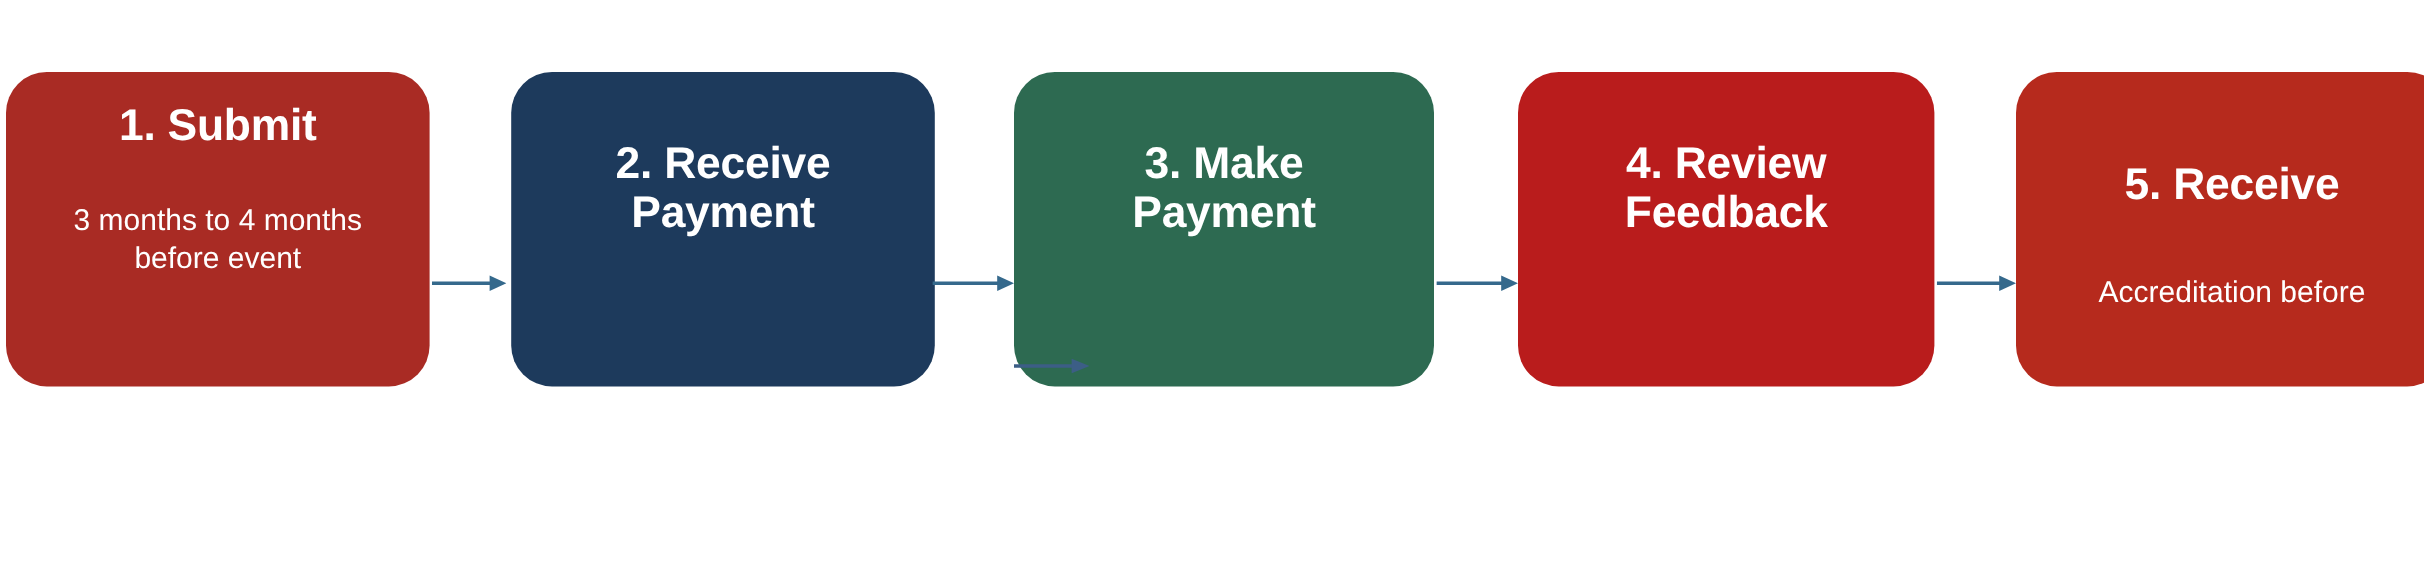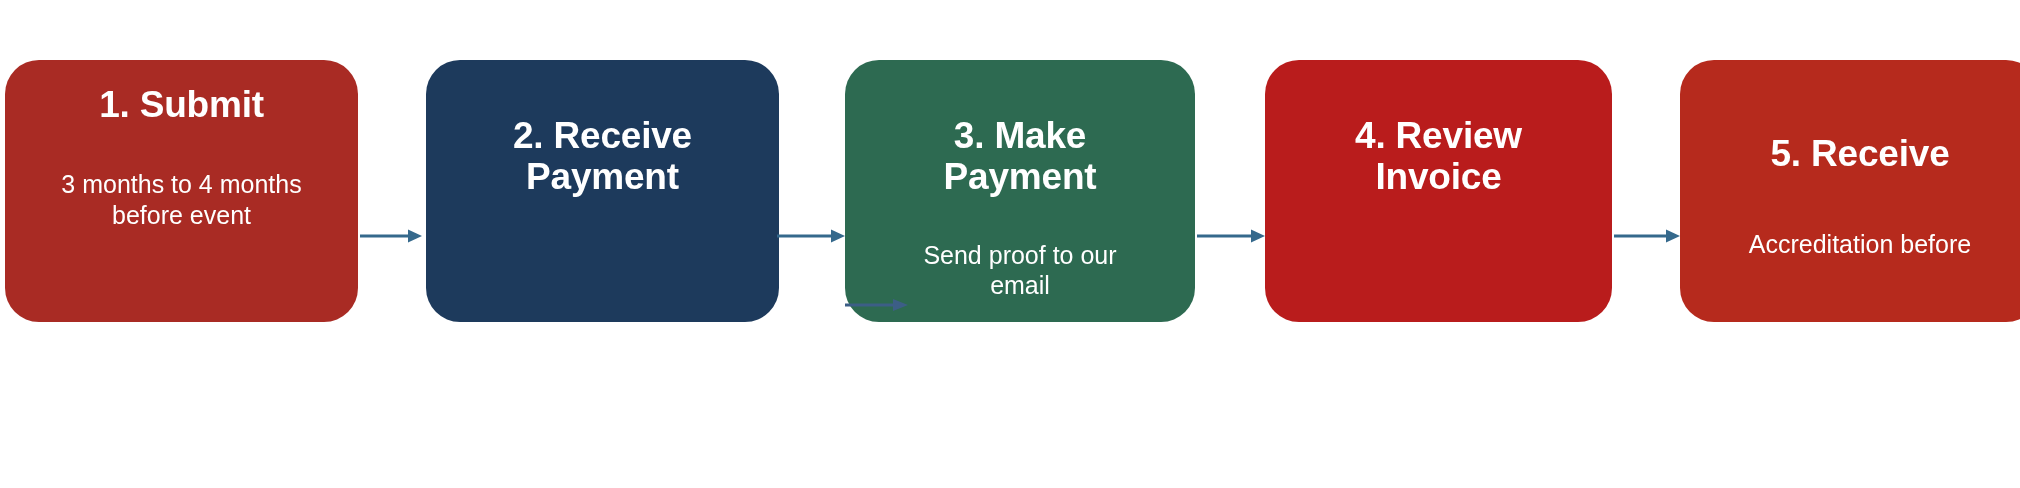--- a/index.html
+++ b/index.html
@@ -125,39 +125,38 @@
 
   <div class="connector" id="connector-2-3">
     <svg width="68" height="20" viewBox="0 0 68 20">
       <line x1="0" y1="10" x2="56" y2="10" stroke="#35698C" stroke-width="3"></line>
       <polygon points="54,3.5 68,10 54,16.5" fill="#35698C"></polygon>
     </svg>
   </div>
 
   <div class="flow-step" id="step-3" style="background: rgb(45, 106, 81);">
     <div class="step-title"><span>3. Make</span><br><span>Payment</span></div>
-    <div class="step-desc"><span>Send proof to our</span><br><span>email</span></div>
   </div>
 
   <div id="stray-arrow-step-3">
     <svg width="63" height="18" viewBox="0 0 63 18">
       <line x1="0" y1="9" x2="50" y2="9" stroke="#3C5E86" stroke-width="3"></line>
       <polygon points="48,3 63,9 48,15" fill="#3C5E86"></polygon>
     </svg>
   </div>
 
   <div class="connector" id="connector-3-4">
     <svg width="68" height="20" viewBox="0 0 68 20">
       <line x1="0" y1="10" x2="56" y2="10" stroke="#35698C" stroke-width="3"></line>
       <polygon points="54,3.5 68,10 54,16.5" fill="#35698C"></polygon>
     </svg>
   </div>
 
   <div class="flow-step" id="step-4" style="background: #b91c1c;">
-    <div class="step-title"><span>4. Review</span><br><span>Invoice</span></div>
+    <div class="step-title"><span>4. Review</span><br><span>Feedback</span></div>
   </div>
 
   <div class="connector" id="connector-4-5">
     <svg width="66" height="20" viewBox="0 0 66 20">
       <line x1="0" y1="10" x2="54" y2="10" stroke="#35698C" stroke-width="3"></line>
       <polygon points="52,3.5 66,10 52,16.5" fill="#35698C"></polygon>
     </svg>
   </div>
 
   <div class="flow-step" id="step-5" style="background: rgb(182, 42, 29);">

